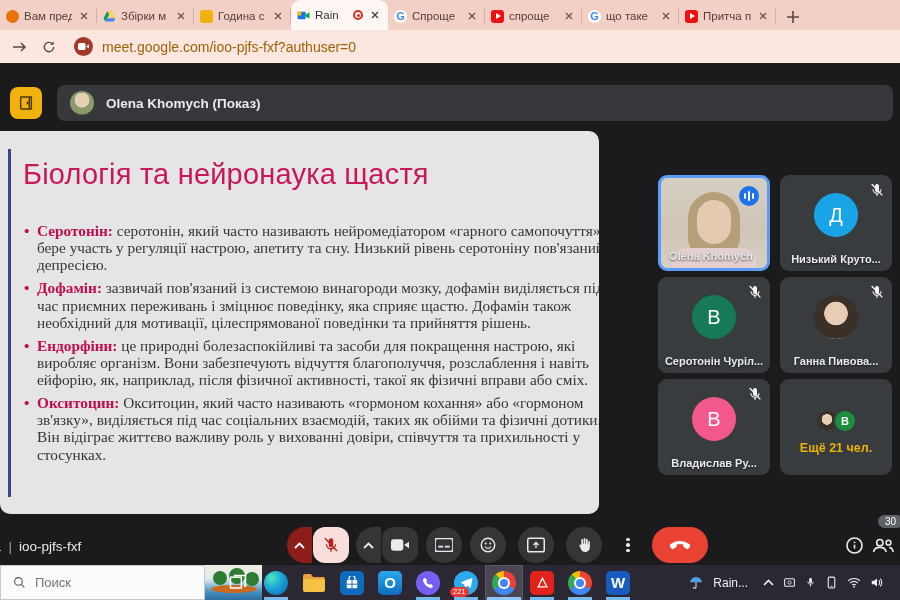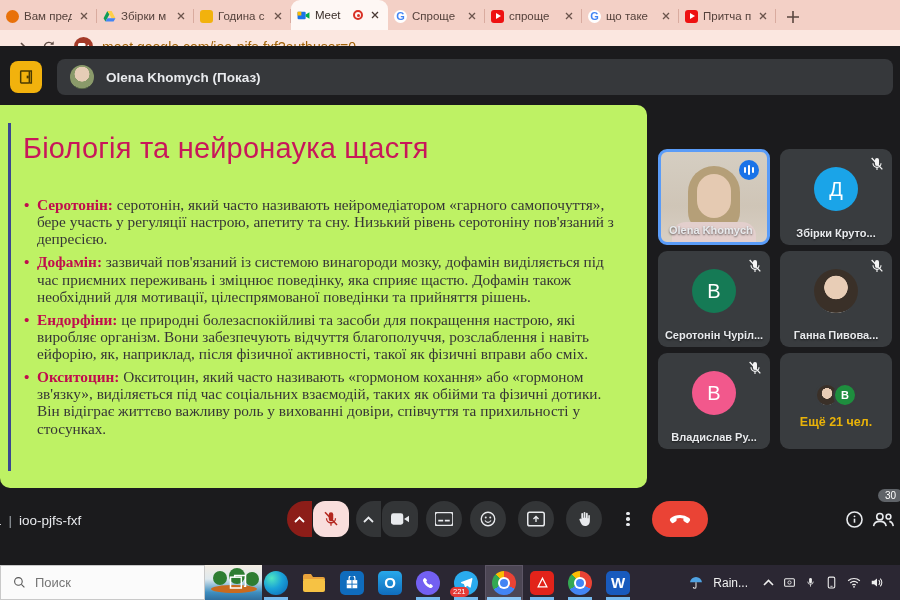--- a/index.html
+++ b/index.html
@@ -27,28 +27,28 @@
   .rec-dot::after{ content:""; position:absolute; left:1.5px; top:1.5px; width:3px; height:3px; background:#d93025; border-radius:50%; }
   .tab-close { width:14px; height:14px; flex:none; border-radius:50%; display:flex; align-items:center; justify-content:center; }
   .newtab { width:26px; height:26px; margin-left:4px; display:flex; align-items:center; justify-content:center; }
 
   .urlbar { position:absolute; left:0; top:30px; width:900px; height:33px; background:#fbe7e0; display:flex; align-items:center; }
   .navbtn { width:22px; height:22px; margin-left:8px; display:flex; align-items:center; justify-content:center; }
   .cam-badge { width:19px; height:19px; border-radius:50%; background:#a33a28; margin-left:14px; display:flex; align-items:center; justify-content:center; flex:none; }
   .url-text { margin-left:9px; font-size:14px; color:#a16207; }
 
   
-  .meet-area { position:absolute; left:0; top:46px; width:900px; height:502px; background:#1b1b1d; }
+  .meet-area { position:absolute; left:0; top:72px; width:900px; height:502px; background:#1b1b1d; }
   .exit-btn { position:absolute; left:10px; top:15px; width:32px; height:32px; background:#f2b20d; border-radius:8px; display:flex; align-items:center; justify-content:center; }
   .presenter-pill { position:absolute; left:57px; top:13px; width:836px; height:36px; background:#36383b; border-radius:8px; display:flex; align-items:center; }
   .pill-avatar { width:24px; height:24px; border-radius:50%; margin-left:13px; background:radial-gradient(circle at 50% 38%, #e6cdb6 38%, #8a9a6a 40% 72%, #5d6e4a 73%); }
   .pill-name { margin-left:12px; font-size:13.5px; font-weight:bold; color:#e8eaed; }
 
   
-  .slide { position:absolute; left:0px; top:59px; width:647px; height:383px; background:#bef264; border-radius:0 10px 10px 10px; overflow:hidden; }
+  .slide { position:absolute; left:0px; top:59px; width:599px; height:383px; background:#e5e5e5; border-radius:0 10px 10px 10px; overflow:hidden; }
   .slide-line { position:absolute; left:8px; top:18px; width:3px; height:348px; background:#3b4890; }
   .slide-title { position:absolute; left:23px; top:27px; font-size:29px; font-weight:500; color:#c8175a; letter-spacing:.2px; }
   .bullets { position:absolute; left:24px; top:91px; width:592px; font-family:"Liberation Serif", serif; font-size:15.3px; line-height:1.12; color:#363636; }
   .bullets p { margin:0 0 6px 0; padding-left:13px; position:relative; }
   .bullets p::before{ content:"•"; position:absolute; left:0; top:0; color:#c00d4d; font-weight:bold; }
   .term { color:#c00d4d; font-weight:bold; }
 
   
   .tile { position:absolute; width:112px; height:96px; background:#393c3f; border-radius:9px; overflow:hidden; }
   .tile .name { position:absolute; bottom:6px; left:0; right:0; text-align:center; font-size:11px; font-weight:bold; color:#e8eaed; text-shadow:0 1px 2px rgba(0,0,0,.6); white-space:nowrap; }
@@ -152,21 +152,21 @@
         </span>
     </div>
     <div class="tab active">
       <span class="fi">
           <svg width="13" height="13" viewBox="0 0 24 24">
             <rect x="1" y="5" width="15" height="14" rx="2" fill="#1a73e8"></rect>
             <rect x="1" y="5" width="7" height="7" fill="#fbbc04"></rect>
             <path d="M16 10l7-4v12l-7-4z" fill="#00ac47"></path>
           </svg>
         </span>
-      <span class="lbl">Meet</span>
+      <span class="lbl">Rain</span>
       <span class="rec-dot"></span>
       <span class="tab-close">
           <svg width="8" height="8">
             <path d="M1 1l6 6M7 1l-6 6" stroke="#4a3a34" stroke-width="1.3"></path>
           </svg>
         </span>
     </div>
     <div class="tab">
       <span class="fi fi-g">G</span>
       <span class="lbl">Спроще</span>
@@ -272,21 +272,21 @@
     <div class="tile" style="left:780px;top:103px;">
       <span class="mic-off">
           <svg viewBox="0 0 24 24" width="16" height="16">
             <path fill="#fff" d="M12 15a3 3 0 0 0 3-3V6a3 3 0 0 0-6 0v6a3 3 0 0 0 3 3z"></path>
             <path d="M18 11a6 6 0 0 1-12 0" fill="none" stroke="#fff" stroke-width="1.7"></path>
             <path d="M12 17v4" stroke="#fff" stroke-width="1.7"></path>
             <path d="M4 3l16 17" stroke="#fff" stroke-width="2"></path>
           </svg>
         </span>
       <div class="avatar" style="background:#1aa4e8">Д</div>
-      <div class="name">Збірки Круто...</div>
+      <div class="name">Низький Круто...</div>
     </div>
 
     <div class="tile" style="left:658px;top:205px;">
       <span class="mic-off">
           <svg viewBox="0 0 24 24" width="16" height="16">
             <path fill="#fff" d="M12 15a3 3 0 0 0 3-3V6a3 3 0 0 0-6 0v6a3 3 0 0 0 3 3z"></path>
             <path d="M18 11a6 6 0 0 1-12 0" fill="none" stroke="#fff" stroke-width="1.7"></path>
             <path d="M12 17v4" stroke="#fff" stroke-width="1.7"></path>
             <path d="M4 3l16 17" stroke="#fff" stroke-width="2"></path>
           </svg>

